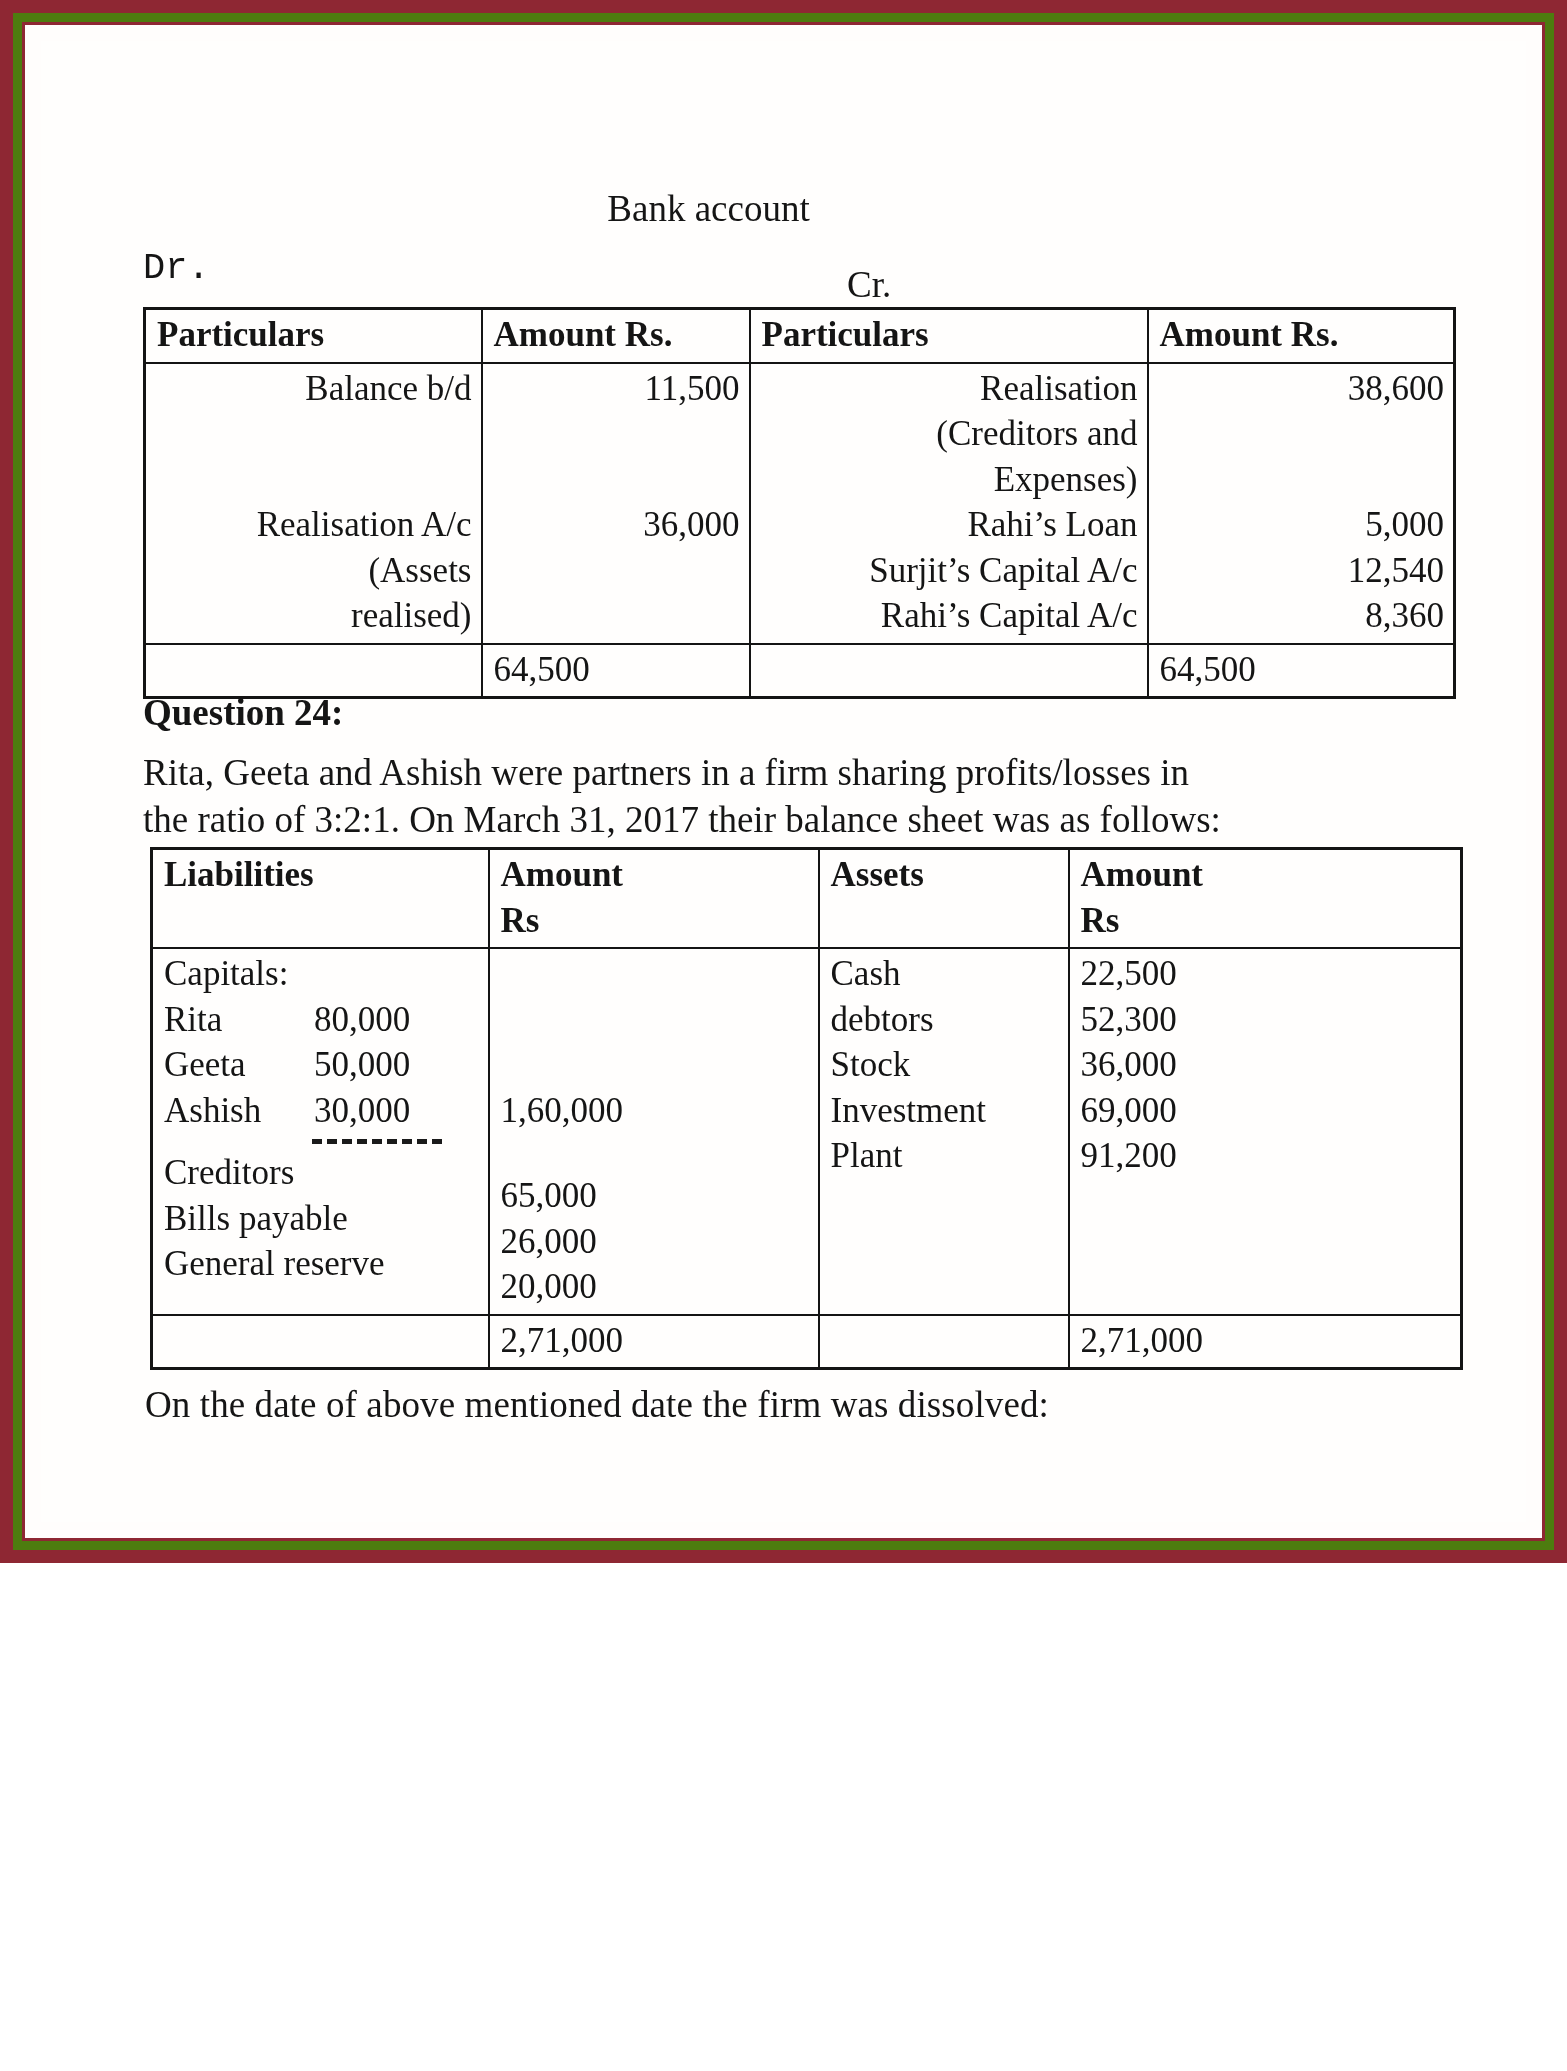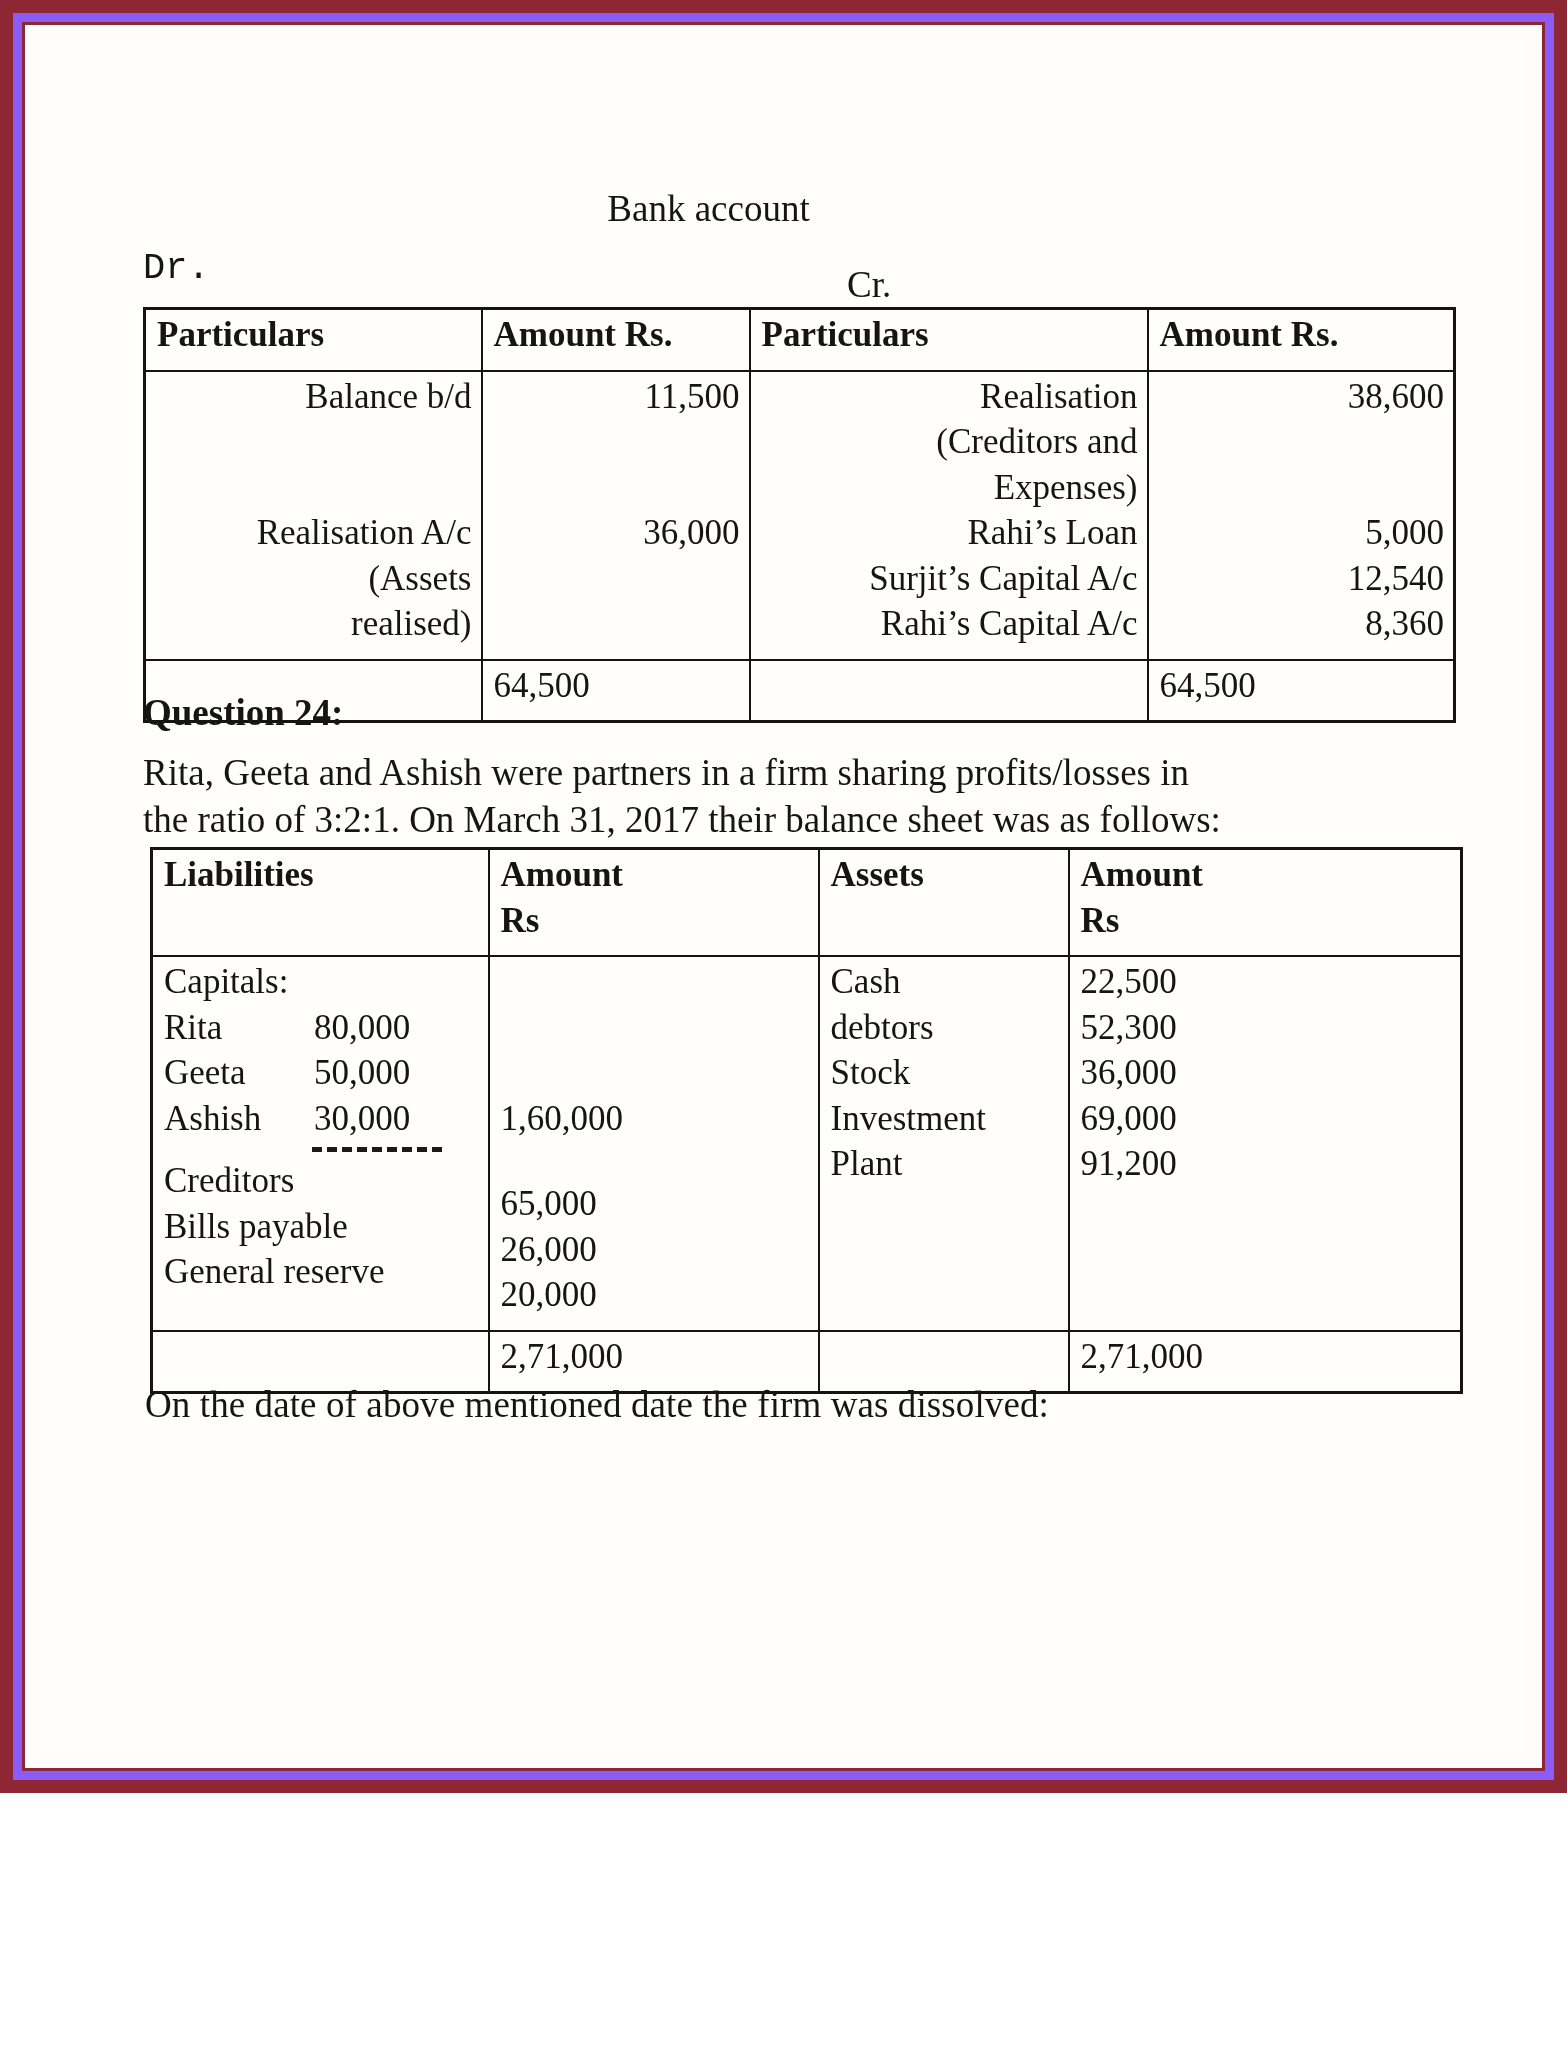--- a/index.html
+++ b/index.html
@@ -14,23 +14,23 @@
     font-family: "Liberation Serif", "DejaVu Serif", serif;
     color: #151515;
     overflow: hidden;
   }
 
   
   .page-frame {
     position: absolute;
     left: 0; top: 0;
     width: 1567px;
-    height: 1793px;
+    height: 1563px;
     border: 13px solid #8e2733;
-    background: #8b5cf6;
+    background: #4d7c0f;
     padding: 0;
   }
   .page-frame-inner {
     position: absolute;
     left: 9px; top: 9px; right: 9px; bottom: 9px;
     border: 3px solid #8e2733;
     background: #fffdfc;
   }
   .sheet {
     position: absolute;
@@ -71,21 +71,21 @@
   
   table.ledger {
     position: absolute;
     border-collapse: collapse;
     font-size: 35px;
     line-height: 1.30;
     table-layout: fixed;
   }
   table.ledger td, table.ledger th {
     border: 2px solid #141414;
-    padding: 2px 9px 12px 11px;
+    padding: 2px 9px 4px 11px;
     vertical-align: top;
     text-align: left;
     font-weight: normal;
   }
   table.ledger th {
     font-weight: bold;
     border-bottom-width: 2px;
   }
   table.ledger.outer-thick {
     border: 3px solid #141414;

